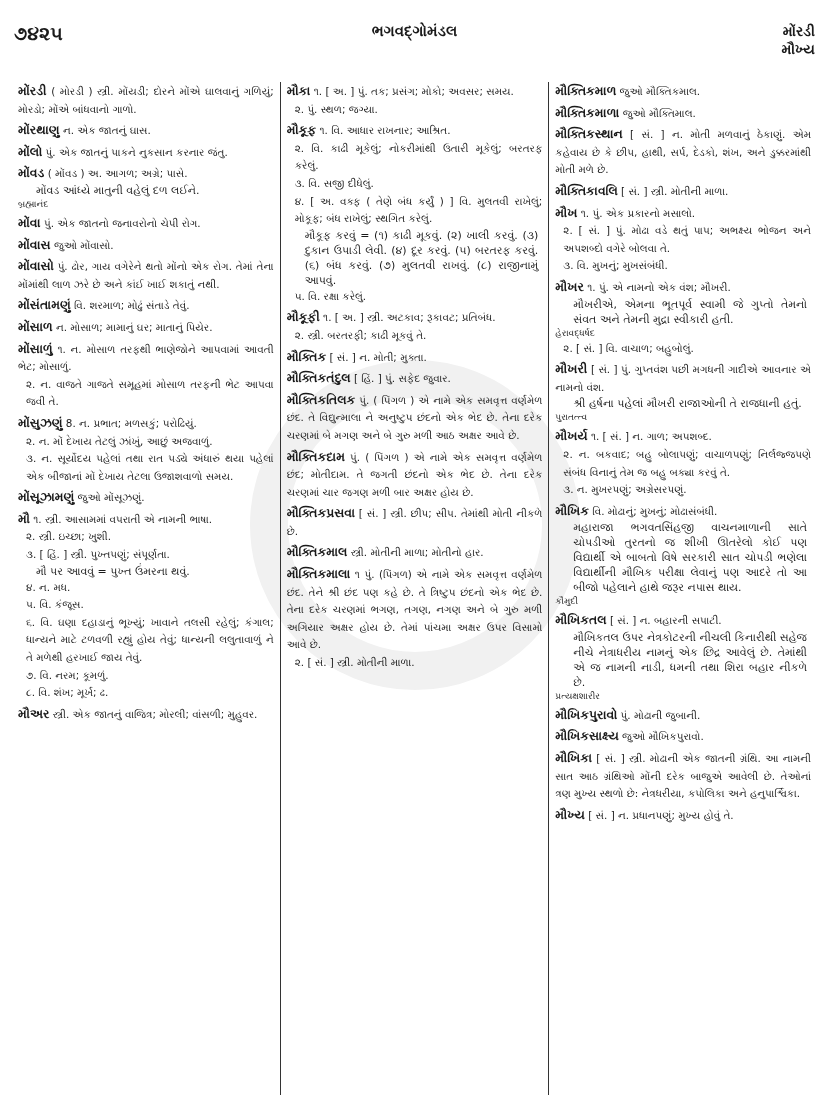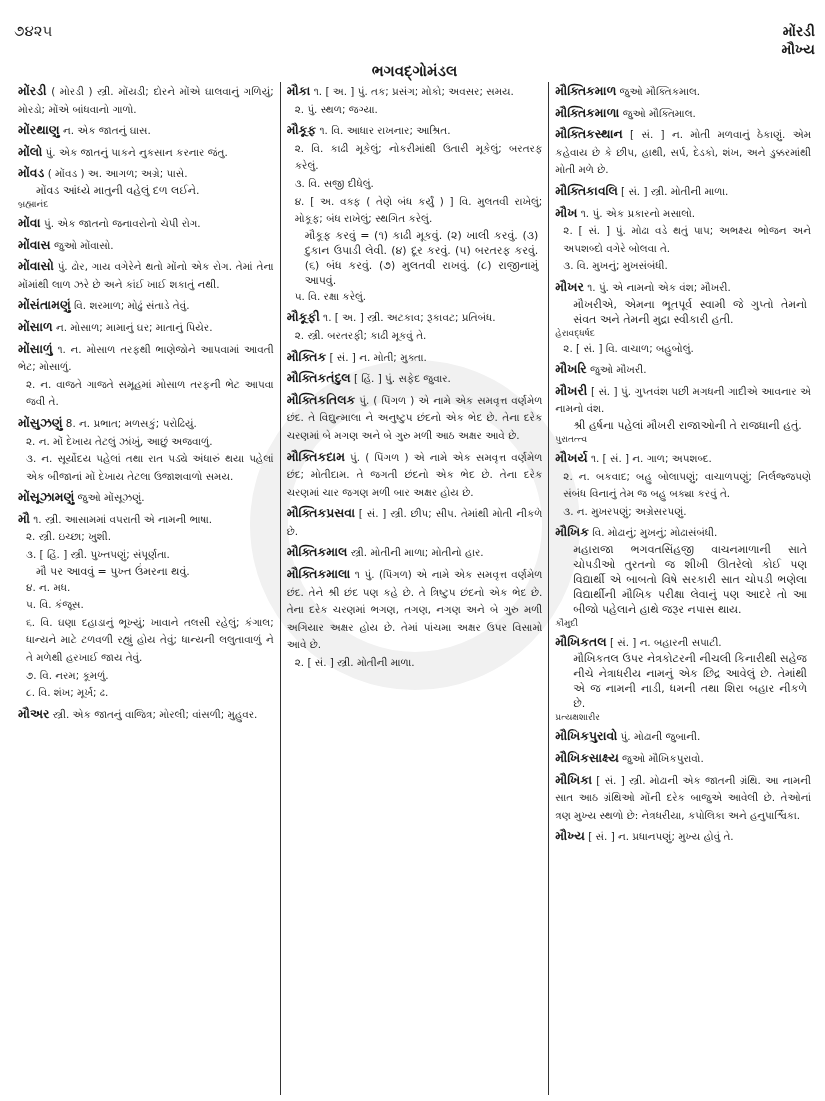--- a/index.html
+++ b/index.html
@@ -7,22 +7,22 @@
     width: 825px; height: 1101px; overflow: hidden; position: relative;
     font-family: "DejaVu Sans", sans-serif; color: #1a1a1a;
   }
   .watermark {
     position: absolute; left: 250px; top: 360px; width: 330px; height: 330px;
     border-radius: 50%; border: 38px solid #f1f1f1; box-sizing: border-box; z-index: 0;
   }
   .header {
     position: absolute; top: 18px; left: 14px; right: 10px; height: 40px; z-index: 1;
   }
-  .page-no { position: absolute; left: 0; top: 4px; font-size: 15px; font-weight: normal; }
-  .running-title { position: absolute; left: 0; right: 0; top: 4px; text-align: center; font-size: 15px; font-weight: bold; margin-top: 40px; }
+  .page-no { position: absolute; left: 0; top: 4px; font-size: 19px; font-weight: bold; }
+  .running-title { position: absolute; left: 0; right: 0; top: 4px; text-align: center; font-size: 15px; font-weight: bold; }
   .guide { position: absolute; right: 0; top: 4px; text-align: right; font-size: 14px; font-weight: bold; line-height: 18px; }
   .columns {
     position: absolute; top: 64px; left: 12px; right: 8px; bottom: 6px;
     display: flex; z-index: 1; margin-top: 18px;
   }
   .col { flex: 1; padding: 0 6px; font-size: 10.4px; line-height: 17.6px; overflow: hidden; }
   .col + .col { border-left: 1.2px solid #333; }
   .entry { margin-bottom: 3px; text-align: justify; }
   .hw { font-weight: bold; font-size: 12.4px; }
   .sense { padding-left: 8px; text-align: justify; }
@@ -72,21 +72,20 @@
       <div class="entry"><span class="hw">મૌક્તિકમાલ</span><span> સ્ત્રી. મોતીની માળા; મોતીનો હાર.</span></div>
       <div class="entry"><span class="hw">મૌક્તિકમાલા</span><span> ૧ પું. (પિંગળ) એ નામે એક સમવૃત્ત વર્ણમેળ છંદ. તેને શ્રી છંદ પણ કહે છે. તે ત્રિષ્ટુપ છંદનો એક ભેદ છે. તેના દરેક ચરણમાં ભગણ, તગણ, નગણ અને બે ગુરુ મળી અગિયાર અક્ષર હોય છે. તેમાં પાંચમા અક્ષર ઉપર વિસામો આવે છે.</span><div class="sense">૨. [ સં. ] સ્ત્રી. મોતીની માળા.</div></div>
     </div>
   <div class="col">
       <div class="entry"><span class="hw">મૌક્તિકમાળ</span><span> જુઓ મૌક્તિકમાલ.</span></div>
       <div class="entry"><span class="hw">મૌક્તિકમાળા</span><span> જુઓ મૌક્તિમાલ.</span></div>
       <div class="entry"><span class="hw">મૌક્તિકસ્થાન</span><span> [ સં. ] ન. મોતી મળવાનું ઠેકાણું. એમ કહેવાય છે કે છીપ, હાથી, સર્પ, દેડકો, શંખ, અને ડુક્કરમાંથી મોતી મળે છે.</span></div>
       <div class="entry"><span class="hw">મૌક્તિકાવલિ</span><span> [ સં. ] સ્ત્રી. મોતીની માળા.</span></div>
       <div class="entry"><span class="hw">મૌખ</span><span> ૧. પું. એક પ્રકારનો મસાલો.</span><div class="sense">૨. [ સં. ] પું. મોઢા વડે થતું પાપ; અભક્ષ્ય ભોજન અને અપશબ્દો વગેરે બોલવા તે.</div><div class="sense">૩. વિ. મુખનું; મુખસંબંધી.</div></div>
       <div class="entry"><span class="hw">મૌખર</span><span> ૧. પું. એ નામનો એક વંશ; મૌખરી.</span><div class="quote">મૌખરીએ, એમના ભૂતપૂર્વ સ્વામી જે ગુપ્તો તેમનો સંવત અને તેમની મુદ્રા સ્વીકારી હતી.</div><div class="source">હેરાવદ્ધર્ષદ</div><div class="sense">૨. [ સં. ] વિ. વાચાળ; બહુબોલું.</div></div>
-      <div class="entry"><span class="hw">મૌખરિ</span><span> જુઓ મૌખરી.</span></div>
       <div class="entry"><span class="hw">મૌખરી</span><span> [ સં. ] પું. ગુપ્તવંશ પછી મગધની ગાદીએ આવનાર એ નામનો વંશ.</span><div class="quote">શ્રી હર્ષના પહેલાં મૌખરી રાજાઓની તે રાજધાની હતું.</div><div class="source">પુરાતત્ત્વ</div></div>
       <div class="entry"><span class="hw">મૌખર્ય</span><span> ૧. [ સં. ] ન. ગાળ; અપશબ્દ.</span><div class="sense">૨. ન. બકવાદ; બહુ બોલાપણું; વાચાળપણું; નિર્લજ્જપણે સંબંધ વિનાનું તેમ જ બહુ બક્યા કરવું તે.</div><div class="sense">૩. ન. મુખરપણું; અગ્રેસરપણું.</div></div>
       <div class="entry"><span class="hw">મૌખિક</span><span> વિ. મોઢાનું; મુખનું; મોઢાસંબંધી.</span><div class="quote">મહારાજા ભગવતસિંહજી વાચનમાળાની સાતે ચોપડીઓ તુરતનો જ શીખી ઊતરેલો કોઈ પણ વિદ્યાર્થી એ બાબતો વિષે સરકારી સાત ચોપડી ભણેલા વિદ્યાર્થીની મૌખિક પરીક્ષા લેવાનું પણ આદરે તો આ બીજો પહેલાને હાથે જરૂર નપાસ થાય.</div><div class="source">કૌમુદી</div></div>
       <div class="entry"><span class="hw">મૌખિકતલ</span><span> [ સં. ] ન. બહારની સપાટી.</span><div class="quote">મૌખિકતલ ઉપર નેત્રકોટરની નીચલી કિનારીથી સહેજ નીચે નેત્રાધરીય નામનું એક છિદ્ર આવેલું છે. તેમાંથી એ જ નામની નાડી, ધમની તથા શિરા બહાર નીકળે છે.</div><div class="source">પ્રત્યક્ષશારીર</div></div>
       <div class="entry"><span class="hw">મૌખિકપુરાવો</span><span> પું. મોઢાની જુબાની.</span></div>
       <div class="entry"><span class="hw">મૌખિકસાક્ષ્ય</span><span> જુઓ મૌખિકપુરાવો.</span></div>
       <div class="entry"><span class="hw">મૌખિકા</span><span> [ સં. ] સ્ત્રી. મોઢાની એક જાતની ગ્રંથિ. આ નામની સાત આઠ ગ્રંથિઓ મોંની દરેક બાજુએ આવેલી છે. તેઓનાં ત્રણ મુખ્ય સ્થળો છે: નેત્રધરીયા, કપોલિકા અને હનુપાર્શ્વિકા.</span></div>
       <div class="entry"><span class="hw">મૌખ્ય</span><span> [ સં. ] ન. પ્રધાનપણું; મુખ્ય હોવું તે.</span></div>
     </div>
 </div>

